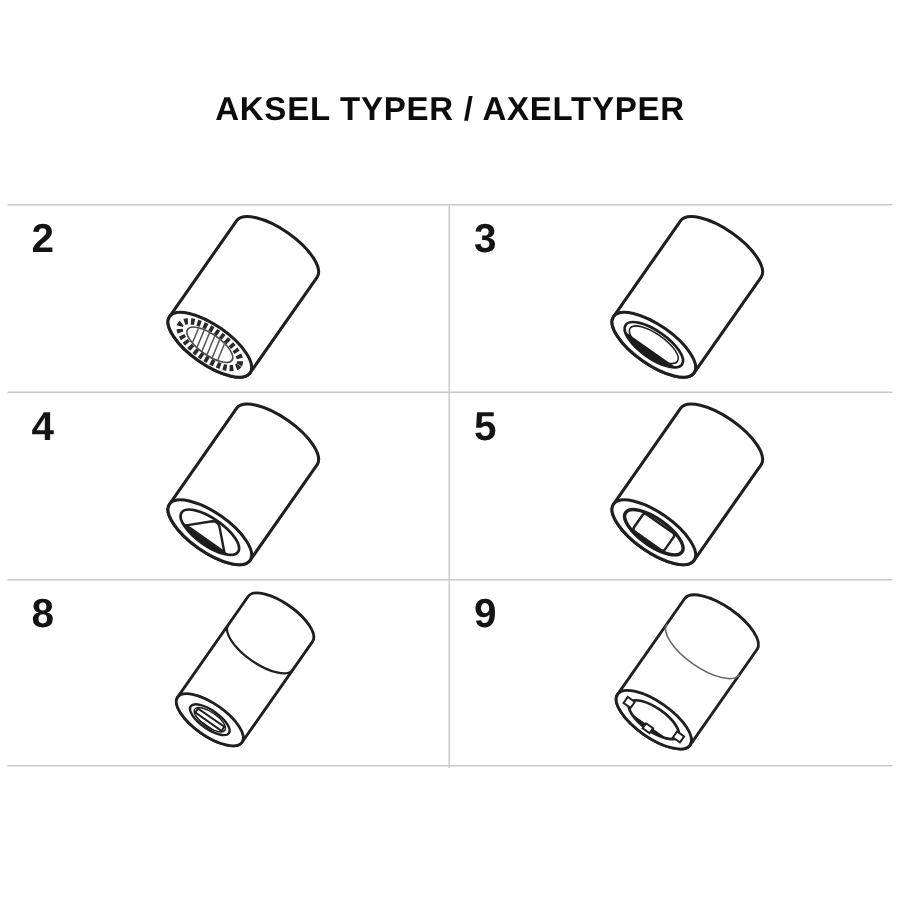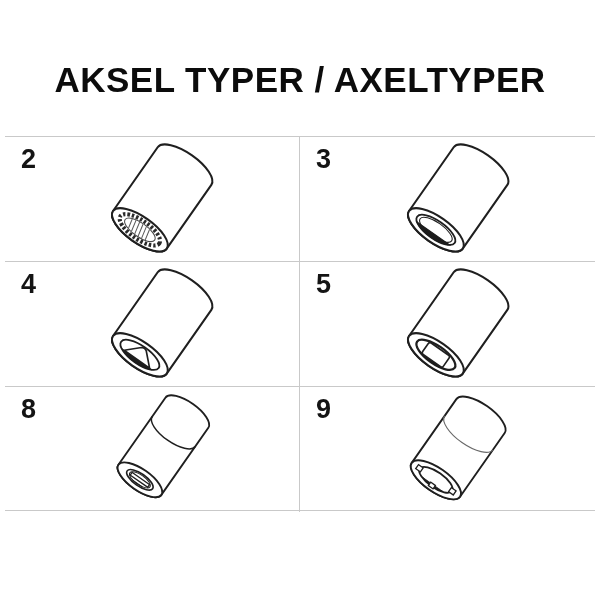--- a/index.html
+++ b/index.html
@@ -1,19 +1,19 @@
 <!DOCTYPE html>
 <html><head>
 <meta charset="utf-8">
 <style>
   html,body{margin:0;padding:0;background:#ffffff;}
   body{width:600px;height:600px;position:relative;overflow:hidden;
        font-family:"Liberation Sans", sans-serif;}
   .title{position:absolute;top:60px;left:0;width:600px;text-align:center;
-         font-size:35px;font-weight:700;letter-spacing:0.5px;color:#0c0c0c;}
+         font-size:22px;font-weight:700;letter-spacing:0.5px;color:#0c0c0c;}
   .grid{position:absolute;top:136px;left:5px;width:590px;height:375px;
         display:grid;grid-template-columns:1fr 1fr;grid-template-rows:125px 125px 125px;
         border-top:1px solid #c9c9c9;border-bottom:1px solid #c9c9c9;box-sizing:border-box;}
   .cell{position:relative;box-sizing:border-box;display:flex;align-items:center;justify-content:center;}
   .cell.col-left{border-right:1px solid #c9c9c9;}
   .cell.row-sep{border-bottom:1px solid #c9c9c9;}
   .cell-number{position:absolute;top:7px;left:16px;font-size:27px;font-weight:700;color:#141414;}
   .axle-svg{display:block;transform:translateX(10px);}
   .axle-svg path, .axle-svg ellipse, .axle-svg rect, .axle-svg line{vector-effect:none;}
 </style>

